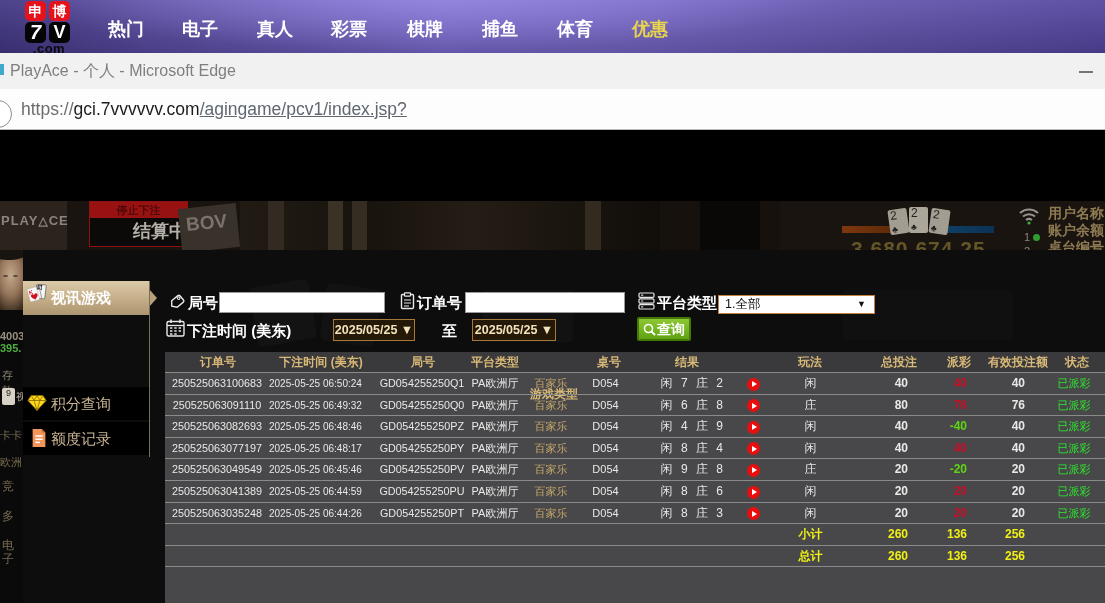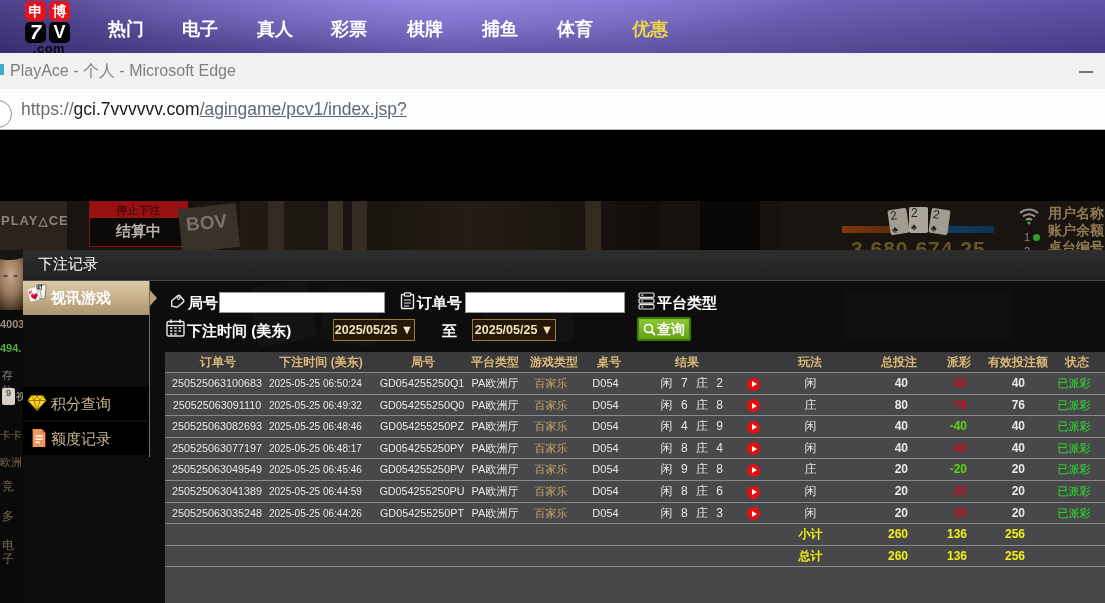--- a/index.html
+++ b/index.html
@@ -121,21 +121,21 @@
 <div id="urlcirc" class="abs" style="top:100px;"></div>
 <div id="urltext" class="abs" style="top:99px;">https://<b>gci.7vvvvvv.com</b><span class="pa">/agingame/pcv1/index.jsp?</span></div>
 
 <div id="blackgap" class="abs"></div>
 
 <div id="lobby" class="abs">
   <div class="abs" style="left:0;top:0;width:67px;height:49px;background:#2c241c;"></div>
   <div class="abs" style="left:1px;top:12px;color:#8a847d;font-weight:bold;font-size:13px;letter-spacing:1px;">PLAY<span style="font-size:12px;">△</span>CE</div>
   <div class="abs" style="left:69px;top:0;width:97px;height:44px;background:#0c0a08;border:1px solid #8e1010;margin-left:20px;">
      <div style="height:16px;background:#991212;color:#4d0808;font-weight:bold;font-size:11px;text-align:center;line-height:16px;">停止下注</div>
-     <div style="color:#b5b1aa;font-weight:bold;font-size:15px;text-align:center;line-height:26px;">结算中</div>
+     <div style="color:#b5b1aa;font-weight:bold;font-size:18px;text-align:right;line-height:26px;">结算中</div>
   </div>
   <div class="abs" style="left:180px;top:5px;width:58px;height:44px;background:#39322a;transform:rotate(-6deg);"></div>
   <div class="abs" style="left:186px;top:11px;color:#7a736c;font-weight:bold;font-size:19px;transform:rotate(-6deg);">BOV</div>
   <div class="abs" style="left:240px;top:0;width:420px;height:49px;background:linear-gradient(to right,#211b14,#18130d 30%,#241d15 55%,#110d09);"></div>
   <div class="abs" style="left:268px;top:0;width:16px;height:49px;background:#332b21;"></div>
   <div class="abs" style="left:328px;top:0;width:15px;height:49px;background:#3b3226;"></div>
   <div class="abs" style="left:352px;top:0;width:15px;height:49px;background:#352d22;"></div>
   <div class="abs" style="left:585px;top:0;width:16px;height:49px;background:#332b20;"></div>
   <div class="abs" style="left:660px;top:0;width:120px;height:49px;background:#16110c;"></div>
   <div class="abs" style="left:700px;top:0;width:60px;height:49px;background:#0a0806;"></div>
@@ -155,38 +155,37 @@
   <div class="abs" style="left:1033px;top:33px;width:7px;height:7px;border-radius:50%;background:#2f9e2f;"></div>
   <div class="abs" style="left:1024px;top:44px;color:#8a8578;font-size:11px;">2</div>
   <div class="abs" style="left:1048px;top:4px;width:70px;color:#8f7b52;font-weight:bold;font-size:14px;line-height:17px;white-space:nowrap;">用户名称:<br>账户余额:<br>桌台编号:</div>
 </div>
 
 <div class="abs" style="left:0;top:250px;width:23px;height:353px;background:#0a0a0a;overflow:hidden;">
   <div class="abs" style="left:-8px;top:0px;width:34px;height:60px;background:radial-gradient(ellipse at 55% 42%,#c3a98c 0%,#97775c 40%,#3a2b1e 78%);"></div>
   <div class="abs" style="left:-8px;top:-5px;width:34px;height:15px;background:#181410;border-radius:45%;"></div>
   <div class="abs" style="left:3px;top:25px;width:5px;height:2px;background:#5a4636;border-radius:50%;"></div>
   <div class="abs" style="left:13px;top:25px;width:5px;height:2px;background:#5a4636;border-radius:50%;"></div>
-  <div class="abs" style="left:0;top:68px;color:#9a9080;font-weight:bold;font-size:11px;text-align:center;">4003</div>
-  <div class="abs" style="left:0;top:92px;color:#4fae3f;font-weight:bold;font-size:11px;">494.</div>
+  <div class="abs" style="left:0;top:80px;color:#9a9080;font-weight:bold;font-size:11px;text-align:center;">4003</div>
+  <div class="abs" style="left:0;top:92px;color:#4fae3f;font-weight:bold;font-size:11px;">395.</div>
   <div class="abs" style="left:2px;top:118px;color:#8a8274;font-size:11px;">存款</div>
   <div class="abs" style="left:2px;top:138px;width:13px;height:17px;background:#d8d2c6;border-radius:2px;color:#222;font-size:9px;text-align:center;">9</div>
   <div class="abs" style="left:16px;top:140px;color:#b8b0a2;font-size:10px;">视</div>
   <div class="abs" style="left:0px;top:178px;color:#776a52;font-size:11px;white-space:nowrap;">卡卡</div>
   <div class="abs" style="left:0px;top:205px;color:#7a6b4e;font-size:11px;white-space:nowrap;">欧洲</div>
   <div class="abs" style="left:2px;top:228px;color:#776a52;font-size:12px;">竞</div>
   <div class="abs" style="left:2px;top:258px;color:#776a52;font-size:12px;">多</div>
   <div class="abs" style="left:2px;top:288px;color:#776a52;font-size:12px;line-height:14px;">电<br>子</div>
 </div>
 
 <div id="modal" class="abs">
   <div class="abs" style="left:230px;top:33px;width:60px;height:60px;background:#131313;border-radius:6px;transform:rotate(-10deg);"></div>
   <div class="abs" style="left:300px;top:36px;width:55px;height:58px;background:#121212;border-radius:6px;transform:rotate(8deg);"></div>
   <div class="abs" style="left:820px;top:40px;width:170px;height:50px;background:#101010;border-radius:4px;"></div>
   <div class="abs" style="left:460px;top:40px;width:90px;height:52px;background:#121212;border-radius:4px;"></div>
-  <div id="mhead" class="abs"><span>下注记录</span></div>
   <div id="sel" class="sitem abs">
     <svg class="ic" width="25" height="27" viewBox="0 0 25 27" style="top:3px;left:4px;">
       <rect x="11" y="0.5" width="13" height="19" rx="1.5" fill="#f4f4f4" stroke="#333" stroke-width="0.7" transform="rotate(7 17 10)"></rect>
       <rect x="12.5" y="1" width="6" height="7" fill="#1a1a1a" transform="rotate(7 17 10)"></rect>
       <text x="13.5" y="8" font-size="8" fill="#fff" font-weight="bold" transform="rotate(7 17 10)">9</text>
       <path d="M14 2 L20 19" stroke="#555" stroke-width="0.7" transform="rotate(7 17 10)"></path>
       <rect x="1" y="5" width="13" height="18" rx="1.5" fill="#fbfbfb" stroke="#999" stroke-width="0.5" transform="rotate(-16 7.5 14)"></rect>
       <text x="2.4" y="13" font-size="7.5" fill="#cf1020" font-weight="bold" transform="rotate(-16 7.5 14)">K</text>
       <path d="M8.3 15 c-1.8-2.9-5.6-1.1-4.5 1.8 c0.8 2 3.1 3.3 4.5 4.9 c1.4-1.6 3.7-2.9 4.5-4.9 c1.1-2.9-2.7-4.7-4.5-1.8z" fill="#cf1020" transform="rotate(-16 7.5 14)"></path>
     </svg>
@@ -227,20 +226,22 @@
   </svg>
   <div class="flabel abs" style="left:394px;top:44px;">订单号</div>
   <div class="finput abs" style="left:442px;top:42px;width:158px;"></div>
   <svg class="abs" style="left:615px;top:42px;" width="17" height="18" viewBox="0 0 17 18">
     <rect x="1" y="1" width="15" height="4.4" rx="1.2" fill="none" stroke="#e8e8e8" stroke-width="1.2"></rect>
     <rect x="1" y="6.8" width="15" height="4.4" rx="1.2" fill="none" stroke="#e8e8e8" stroke-width="1.2"></rect>
     <rect x="1" y="12.6" width="15" height="4.4" rx="1.2" fill="none" stroke="#e8e8e8" stroke-width="1.2"></rect>
     <path d="M3.2 3.2 h2 M3.2 9 h2 M3.2 14.8 h2" stroke="#e8e8e8" stroke-width="1.2"></path>
   </svg>
   <div class="flabel abs" style="left:634px;top:44px;">平台类型</div>
+  <div id="psel" class="abs" style="left:695px;top:45px;"><span style="margin-left:6px;">1.全部</span>
+     <span style="position:absolute;right:8px;top:0px;font-size:9px;color:#111;">▼</span></div>
 
   <svg class="abs" style="left:143px;top:69px;" width="19" height="18" viewBox="0 0 19 18">
     <rect x="1" y="2.5" width="17" height="14.5" rx="1.5" fill="none" stroke="#e8e8e8" stroke-width="1.4"></rect>
     <path d="M1 6.5 H18" stroke="#e8e8e8" stroke-width="1.3"></path>
     <path d="M5 0.5 V4 M14 0.5 V4" stroke="#e8e8e8" stroke-width="1.6"></path>
     <path d="M4 9 h2.4 M8.3 9 h2.4 M12.6 9 h2.4 M4 12 h2.4 M8.3 12 h2.4 M12.6 12 h2.4 M4 15 h2.4 M8.3 15 h2.4" stroke="#e8e8e8" stroke-width="1.5"></path>
   </svg>
   <div class="flabel abs" style="left:164px;top:72px;">下注时间 (美东)</div>
   <div class="dsel abs" style="left:310px;top:69px;width:80px;height:20px;">2025/05/25 ▼</div>
   <div class="flabel abs" style="left:419px;top:72px;">至</div>
@@ -249,21 +250,21 @@
      <circle cx="5.5" cy="5.5" r="4" fill="none" stroke="#fff" stroke-width="1.6"></circle>
      <path d="M8.5 8.5 L12 12" stroke="#fff" stroke-width="1.8"></path>
       </svg>查询</div>
 
   <div id="tbl" class="abs">
   <div class="trow th" style="top:0;height:21.2px;">
         <span style="position:absolute;left:53px;transform:translateX(-50%);">订单号</span>
         <span style="position:absolute;left:156px;transform:translateX(-50%);">下注时间 (美东)</span>
         <span style="position:absolute;left:258px;transform:translateX(-50%);">局号</span>
         <span style="position:absolute;left:330px;transform:translateX(-50%);">平台类型</span>
-        <span style="position:absolute;left:389px;transform:translateX(-50%);">游戏类型</span>
+        <span style="position:absolute;left:389px;transform:translateX(-50%);margin-top:32px;">游戏类型</span>
         <span style="position:absolute;left:444px;transform:translateX(-50%);">桌号</span>
         <span style="position:absolute;left:522px;transform:translateX(-50%);">结果</span>
         <span style="position:absolute;left:645px;transform:translateX(-50%);">玩法</span>
         <span style="position:absolute;left:734px;transform:translateX(-50%);">总投注</span>
         <span style="position:absolute;left:794px;transform:translateX(-50%);">派彩</span>
         <span style="position:absolute;left:853px;transform:translateX(-50%);">有效投注额</span>
         <span style="position:absolute;left:912px;transform:translateX(-50%);">状态</span>
       </div>
   <div class="trow" style="top:21.2px;height:21.6px;">
         <div class="c1">250525063100683</div>

